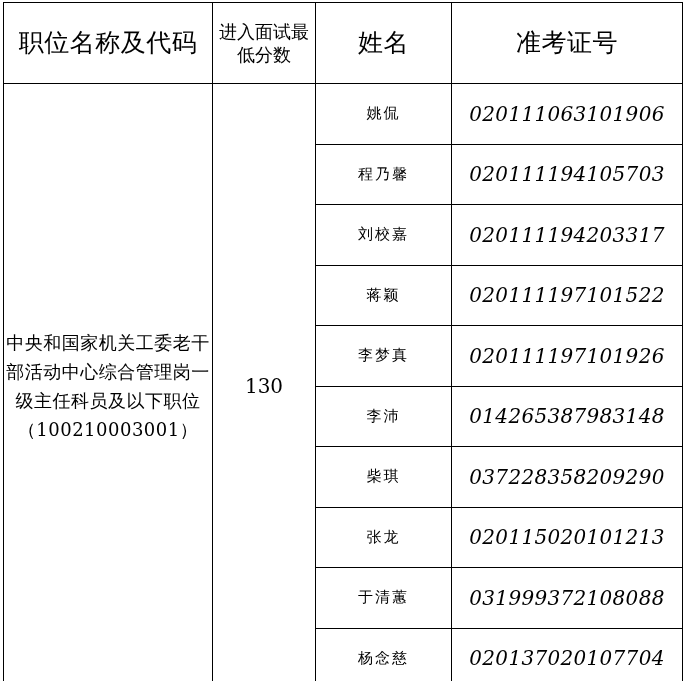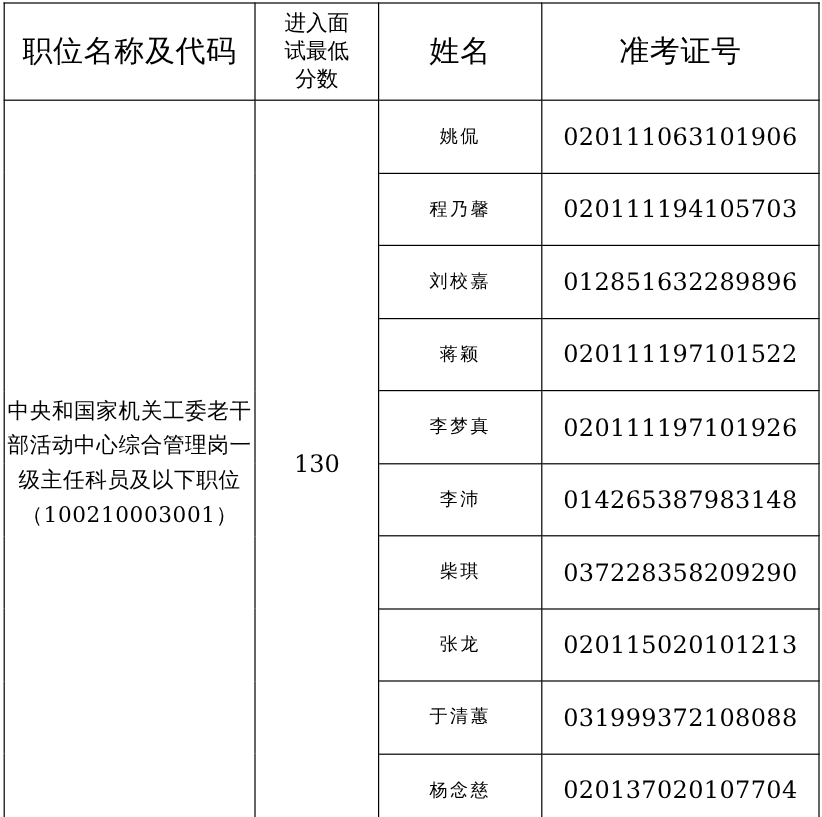--- a/index.html
+++ b/index.html
@@ -41,21 +41,21 @@
 
   thead th {
     height: 80px;
     font-size: 25px;
     line-height: 1.28;
     letter-spacing: 0.5px;
   }
   thead th.small-head {
     font-size: 18px;
     letter-spacing: 0px;
-    padding: 0 16px;
+    padding: 0 4px;
   }
   td.post-cell {
     font-size: 18px;
     line-height: 1.62;
     letter-spacing: 0.5px;
     padding: 0 8px;
   }
   td.post-cell .post-text {
     display: block;
     text-align: center;
@@ -65,20 +65,21 @@
   }
   td.name-cell {
     height: 59.5px;
     font-size: 15px;
     letter-spacing: 2px;
   }
   td.ticket-cell {
     height: 59.5px;
     font-size: 20px;
     letter-spacing: 0.3px;
+    font-style: italic;
   }
 </style>
 </head>
 <body>
 
 <div class="sheet">
   <table class="exam-table">
     <colgroup>
       <col class="c-post">
       <col class="c-score">
@@ -101,21 +102,21 @@
         <td class="score-cell" rowspan="10">130</td>
         <td class="name-cell">姚侃</td>
         <td class="ticket-cell">020111063101906</td>
       </tr>
       <tr>
         <td class="name-cell">程乃馨</td>
         <td class="ticket-cell">020111194105703</td>
       </tr>
       <tr>
         <td class="name-cell">刘校嘉</td>
-        <td class="ticket-cell">012851632289896</td>
+        <td class="ticket-cell">020111194203317</td>
       </tr>
       <tr>
         <td class="name-cell">蒋颖</td>
         <td class="ticket-cell">020111197101522</td>
       </tr>
       <tr>
         <td class="name-cell">李梦真</td>
         <td class="ticket-cell">020111197101926</td>
       </tr>
       <tr>

